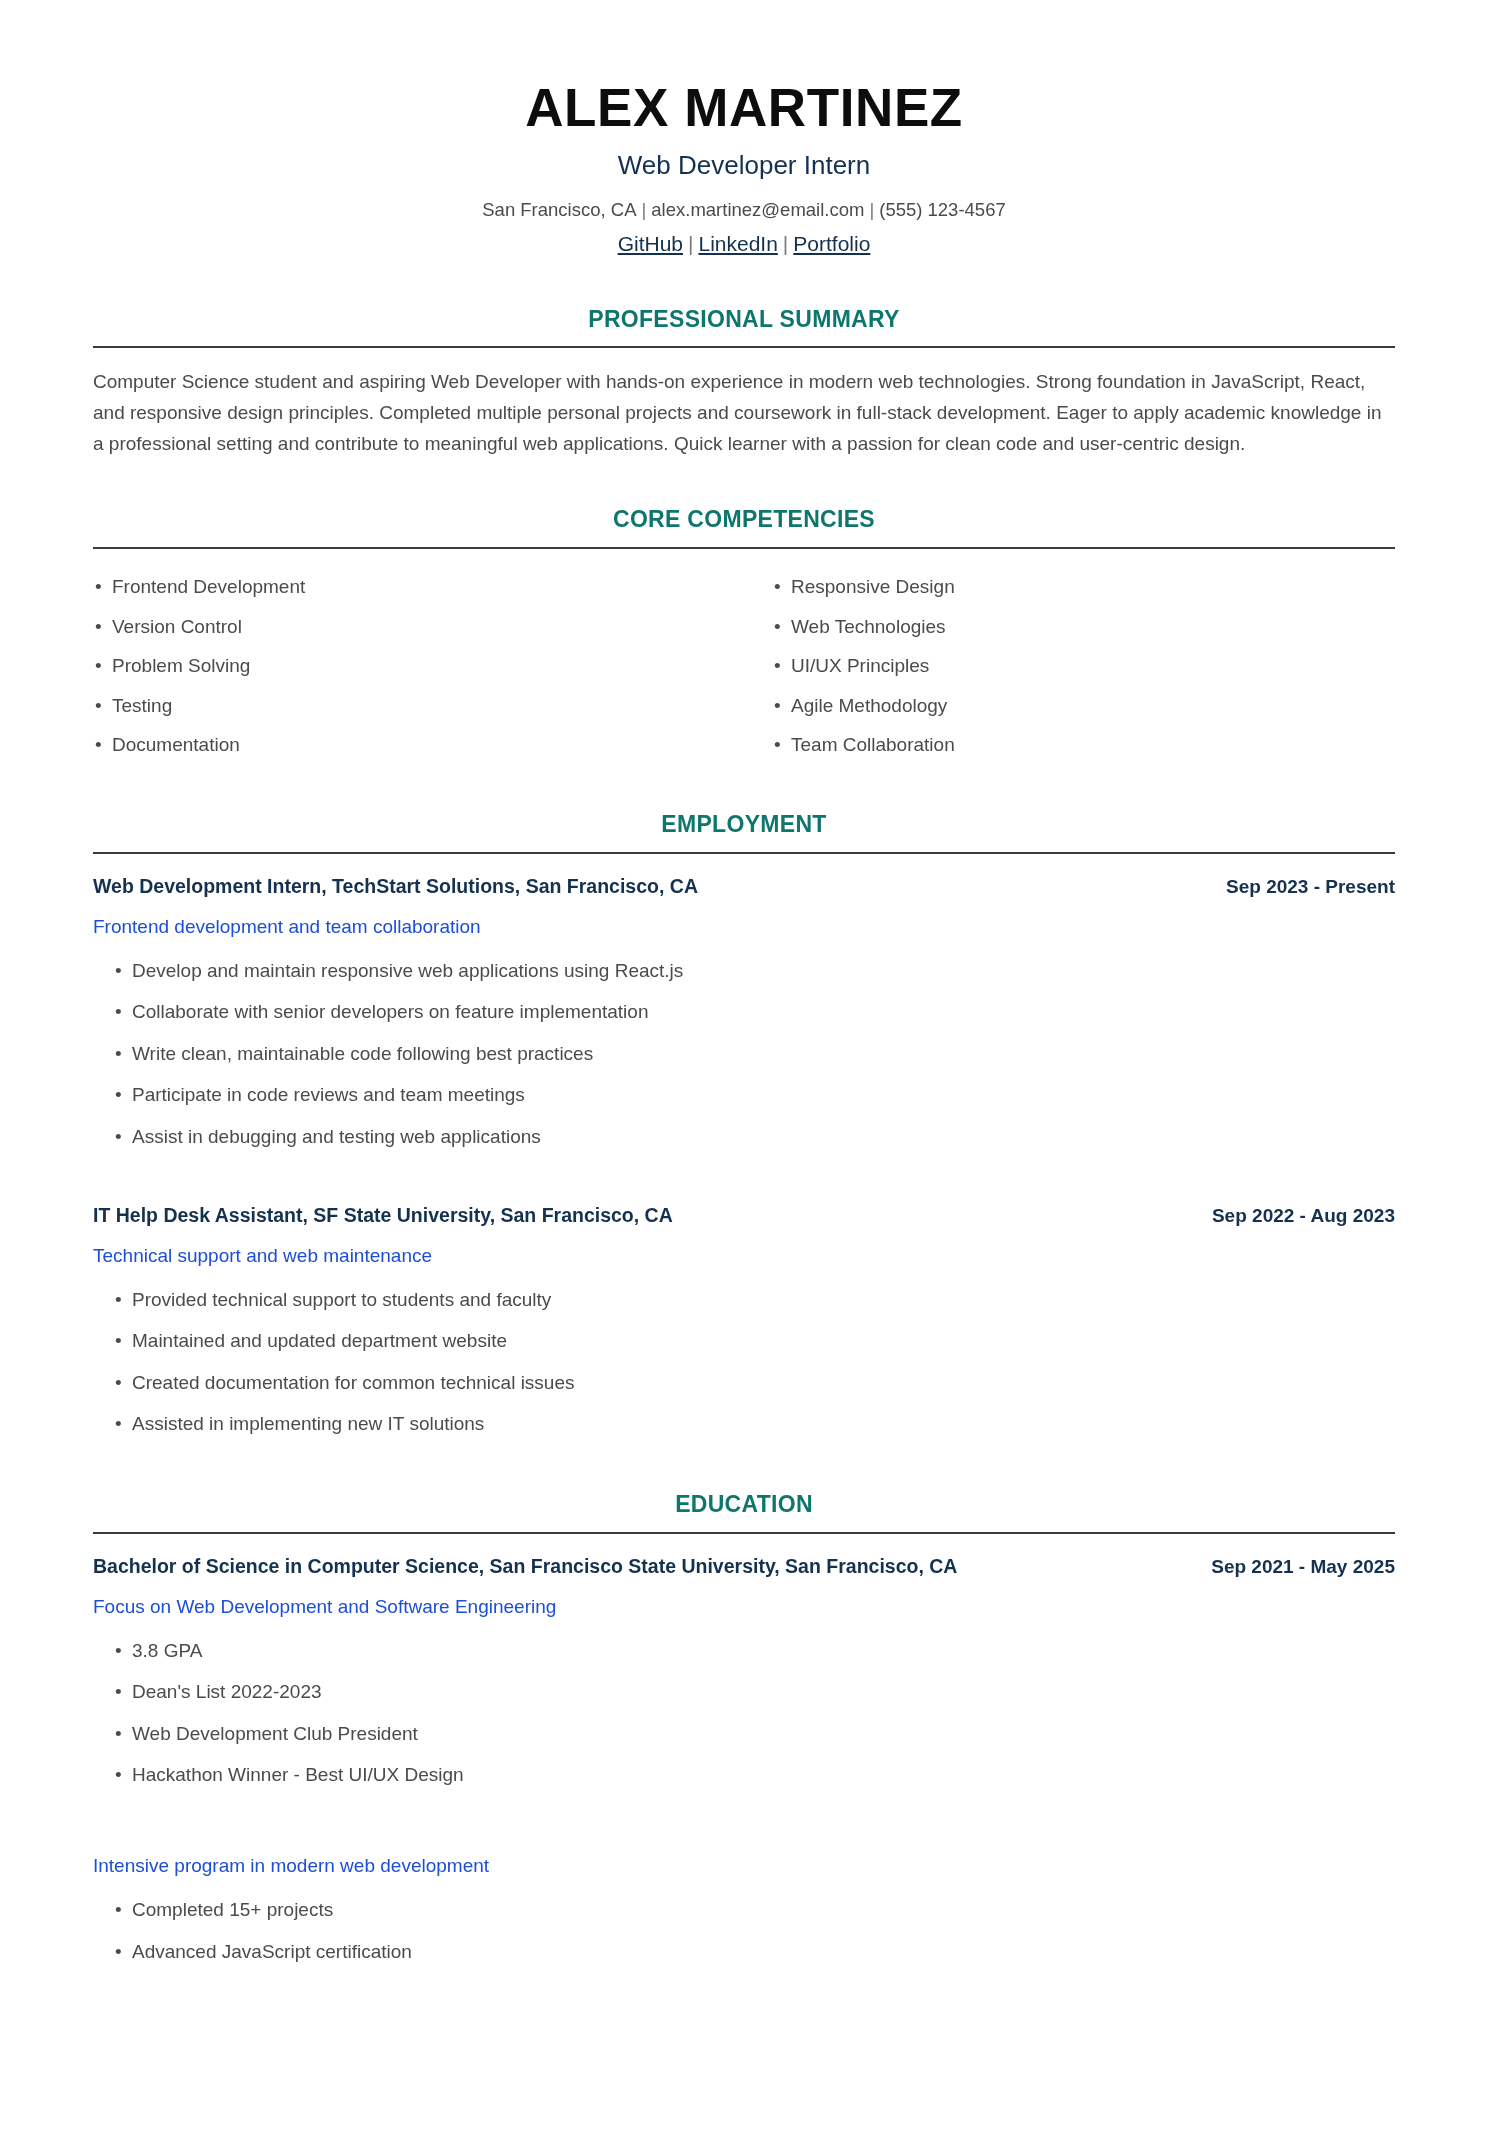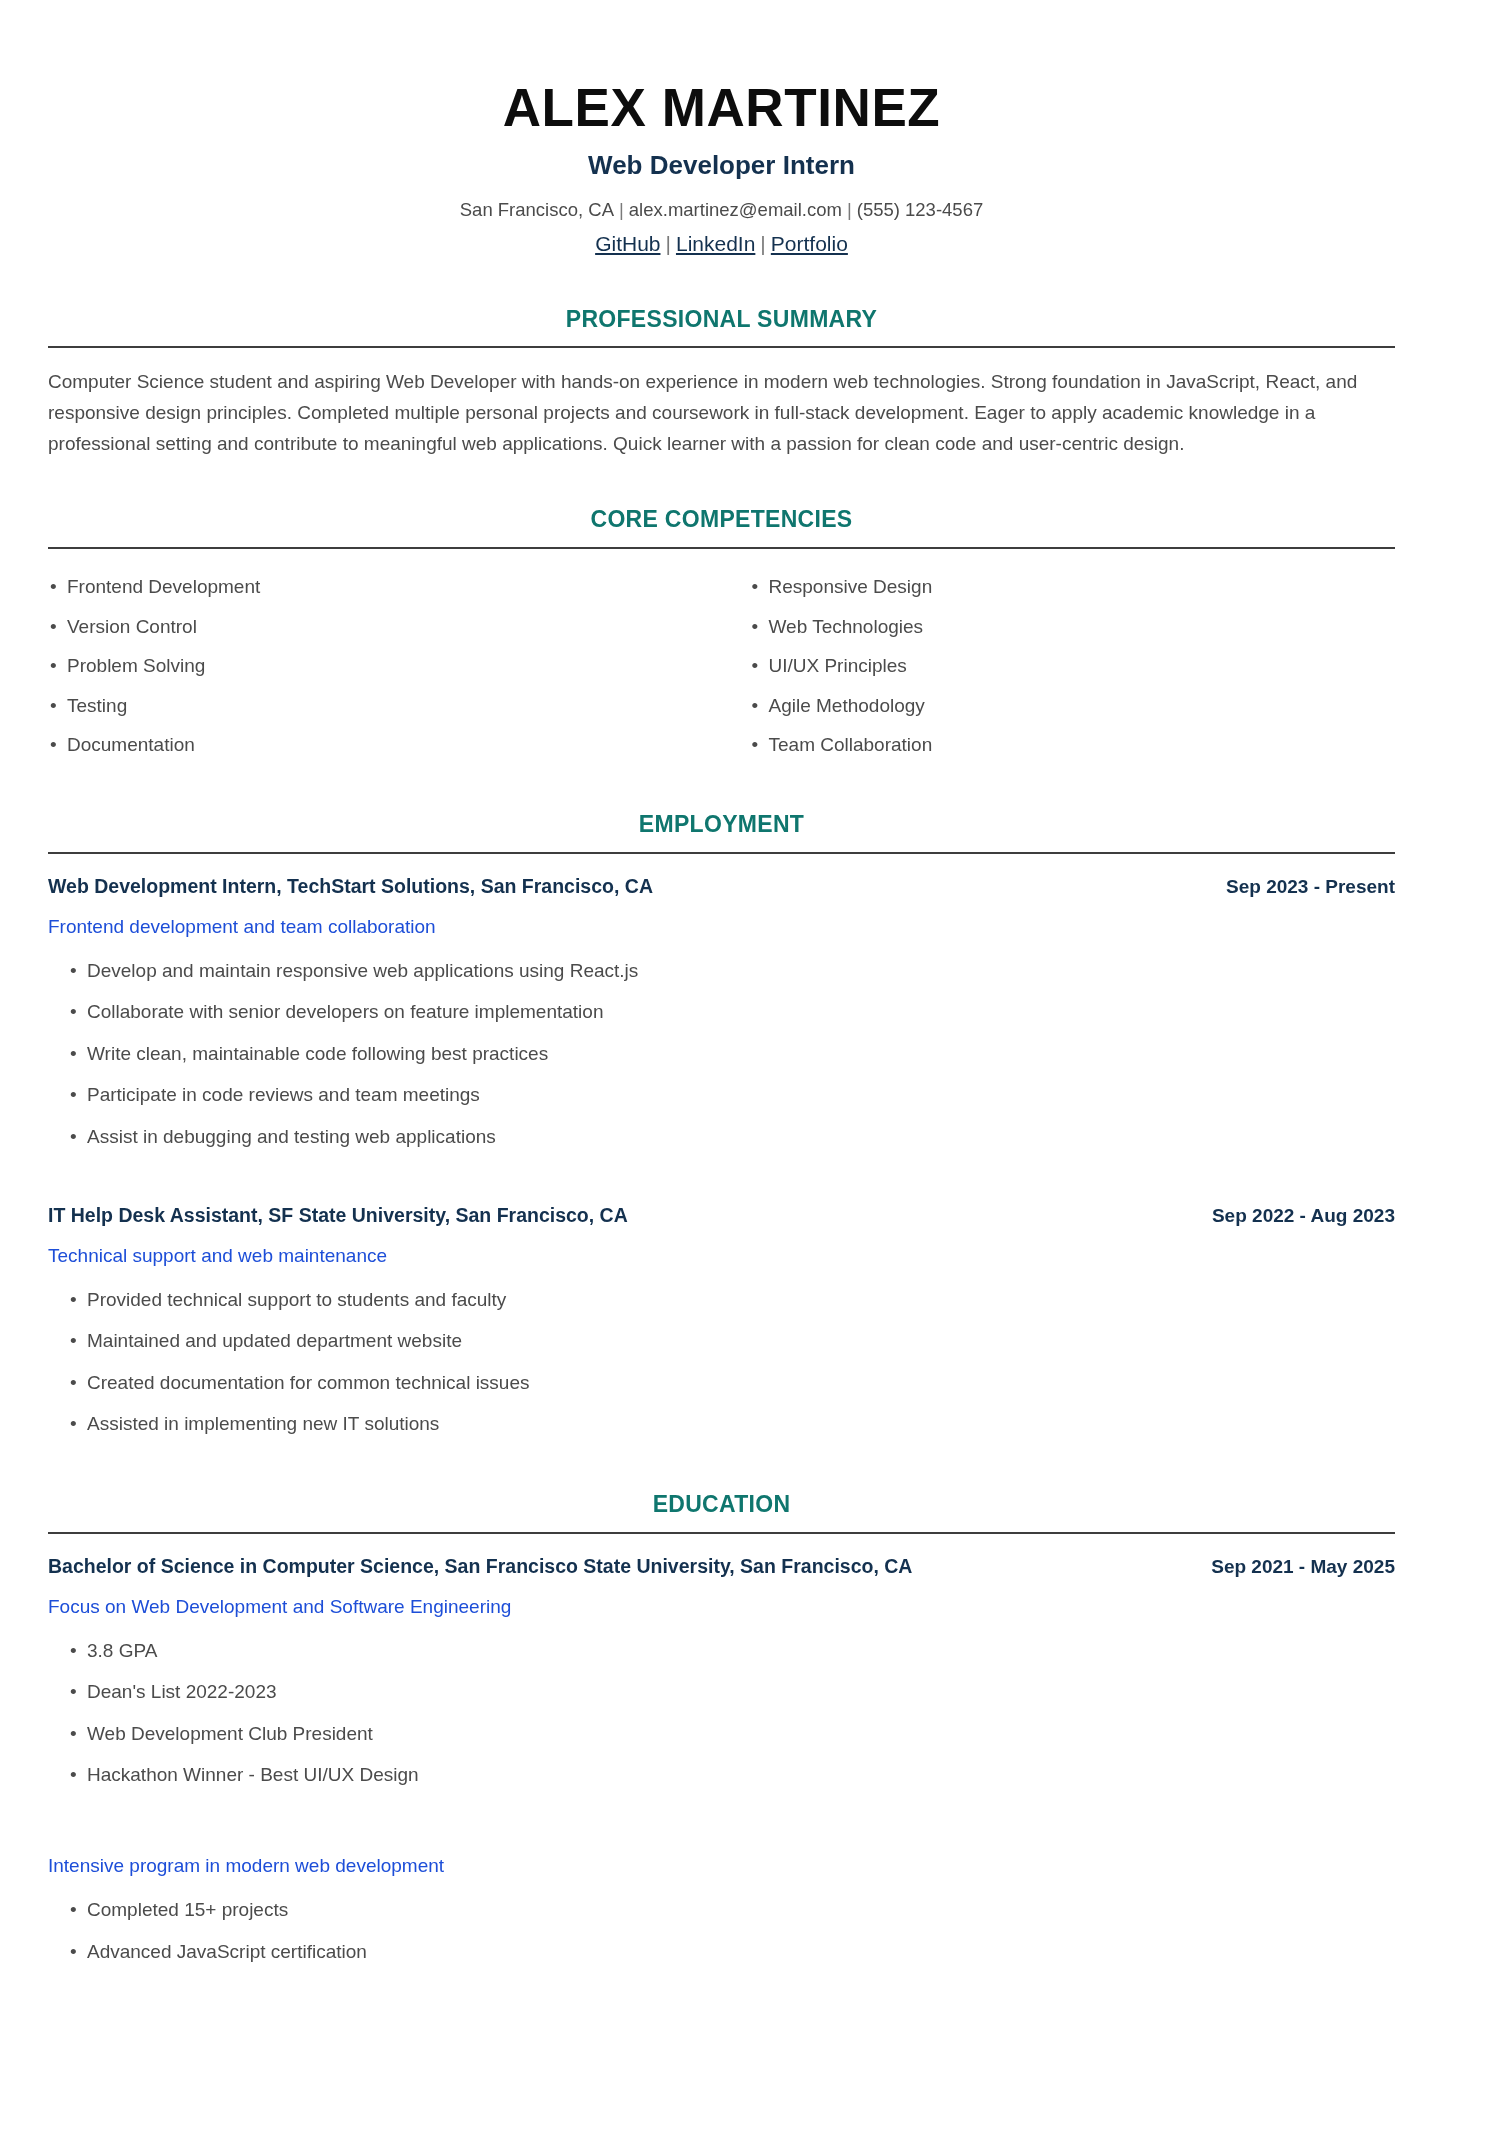--- a/index.html
+++ b/index.html
@@ -13,38 +13,38 @@
   body {
     font-family: "Liberation Sans", sans-serif;
     color: #4b4b4b;
     -webkit-font-smoothing: antialiased;
   }
 
   .page {
     width: 1488px;
     min-height: 2138px;
     background: #ffffff;
-    padding: 78px 93px 60px 48px;
+    padding: 78px 93px 60px 93px;
   }
 
   
   .header { text-align: center; }
 
   .name {
     font-size: 53px;
     font-weight: 700;
     letter-spacing: 0.6px;
     color: #0d0d0d;
     line-height: 1.12;
   }
 
   .headline {
     margin-top: 13px;
     font-size: 26px;
-    font-weight: 700;
+    font-weight: 400;
     color: #14314f;
     line-height: 1.2;
   }
 
   .contact-line {
     margin-top: 15px;
     font-size: 18.5px;
     color: #4b4b4b;
     line-height: 1.45;
   }

